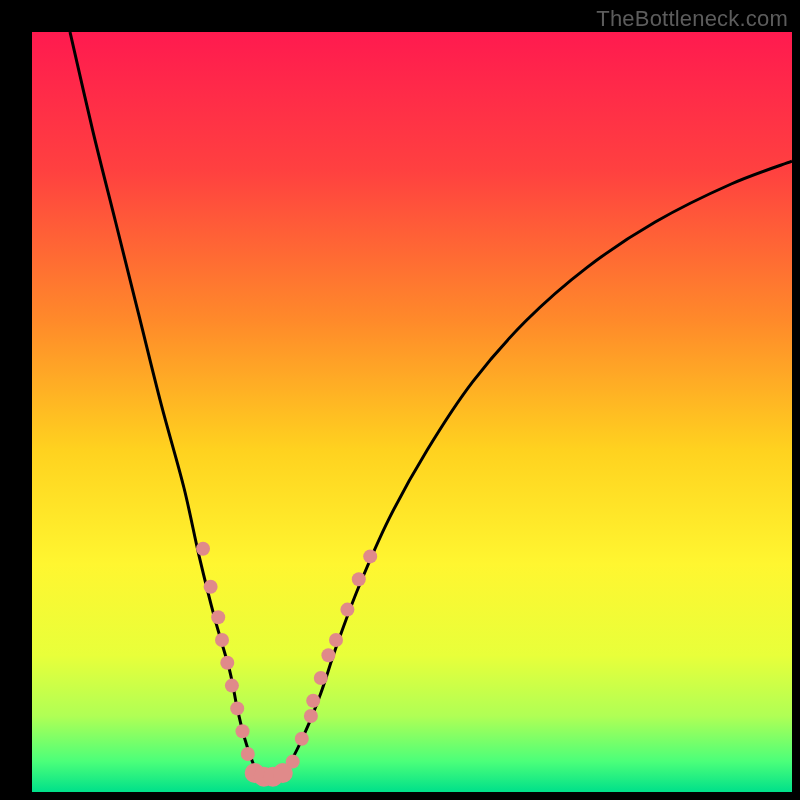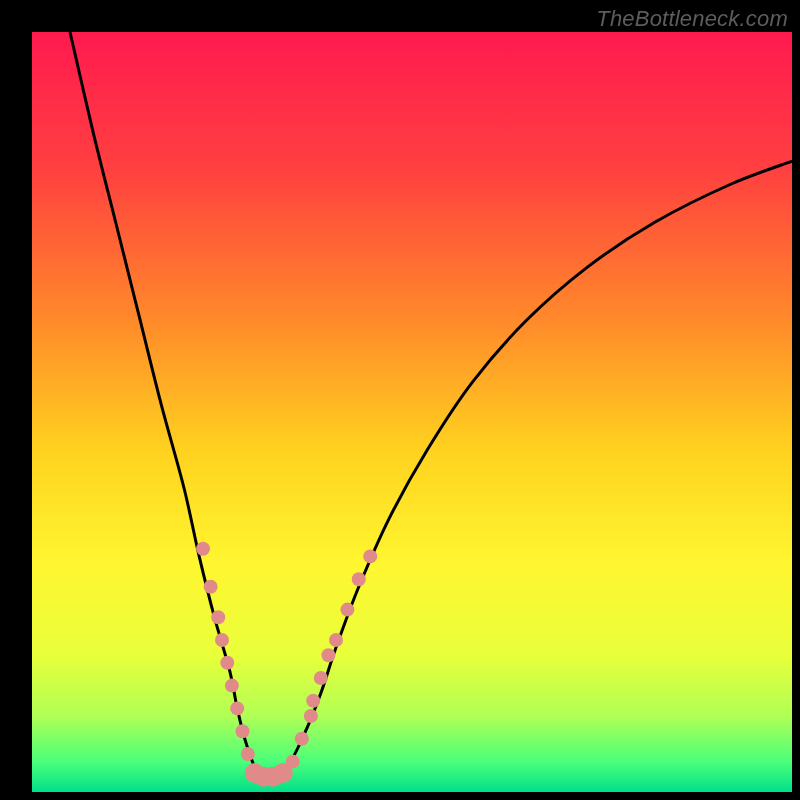--- a/index.html
+++ b/index.html
@@ -9,21 +9,20 @@
     height: 800px;
     overflow: hidden;
     font-family: Arial, Helvetica, sans-serif;
     background: #000;
   }
   .frame {
     position: relative;
     width: 800px;
     height: 603px;
     background: #000;
-    font-style: italic;
   }
   .plot-area {
     position: absolute;
     left: 32px;
     top: 32px;
     width: 760px;
     height: 760px;
     overflow: hidden;
   }
   .gradient-bg {

